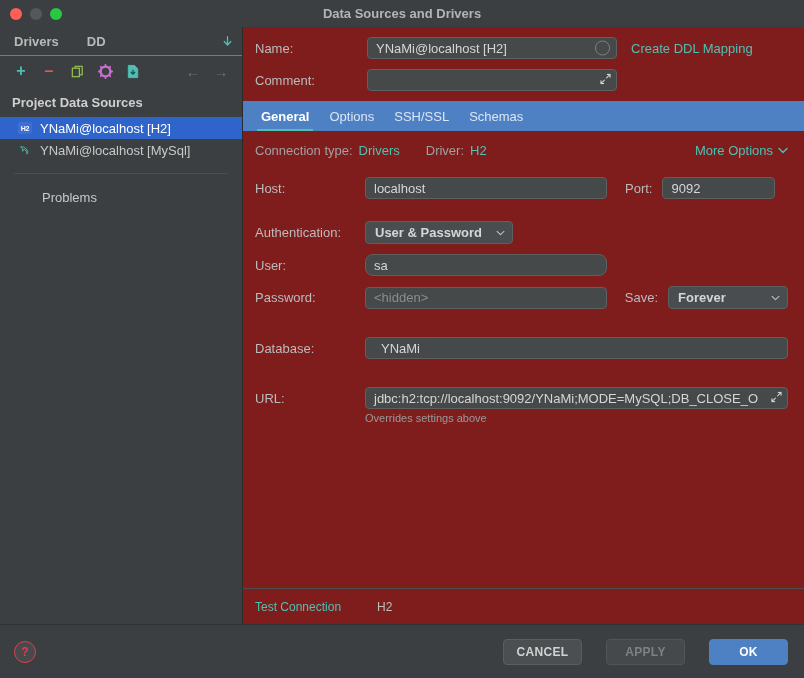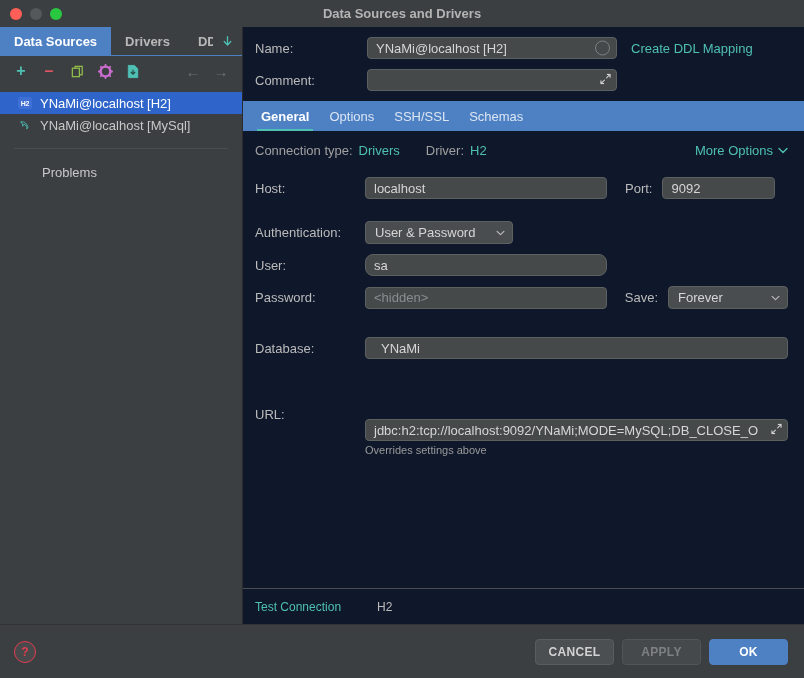--- a/index.html
+++ b/index.html
@@ -178,21 +178,21 @@
     align-items: center;
     font-size: 13px;
     color: #c8c8c8;
   }
 
   
   .right {
     flex: 1 1 auto;
     display: flex;
     flex-direction: column;
-    background: #0f172a;
+    background: #7f1d1d;
     min-width: 0;
   }
   .top-form {
     padding: 10px 14px 8px 12px;
     flex: 0 0 auto;
   }
   .form-row {
     display: flex;
     align-items: center;
     margin-bottom: 10px;
@@ -317,39 +317,40 @@
     position: relative;
     white-space: nowrap;
     overflow: hidden;
   }
   .inp.placeholder { color: #8a8d8f; }
   .inp.host { width: 242px; }
   .inp.port { width: 113px; }
   .inp.user { width: 242px; border-radius: 8px; }
   .inp.pass { width: 242px; }
   .inp.db   { width: 425px; padding-left: 15px; }
-  .inp.url  { width: 425px; padding-right: 40px; margin-top: 32px; }
+  .inp.url  { width: 425px; padding-right: 40px; }
   .side-lbl {
     margin-left: 18px;
     margin-right: 10px;
     font-size: 13px;
     color: #bbbbbb;
   }
   .combo {
     background: #4a4d4f;
     border: 1px solid #5e6060;
     border-radius: 4px;
     height: 23px;
     box-sizing: border-box;
     display: flex;
     align-items: center;
     justify-content: space-between;
     padding: 0 7px 0 9px;
     font-size: 13px;
     color: #d6d6d6;
+    font-weight: bold;
   }
   .combo.auth { width: 148px; }
   .combo.save { width: 120px; }
   .chev { font-size: 9px; color: #bdbdbd; margin-left: 8px; }
   .hint {
     font-size: 11px;
     color: #9a9a9a;
     margin: 3px 0 0 110px;
   }
   .spacer-18 { height: 18px; }
@@ -387,21 +388,21 @@
     font-size: 12px;
     font-weight: bold;
     display: flex;
     align-items: center;
     justify-content: center;
     background: #47494b;
   }
   .btns {
     margin-left: auto;
     display: flex;
-    gap: 8px;
+    gap: 24px;
   }
   .btn {
     min-width: 79px;
     height: 26px;
     border-radius: 4px;
     display: flex;
     align-items: center;
     justify-content: center;
     font-size: 12px;
     font-weight: bold;
@@ -424,23 +425,20 @@
       <div class="dot max"></div>
     </div>
     <div class="window-title">Data Sources and Drivers</div>
   </div>
 
   <div class="content">
 
     <div class="left">
 
       <div class="left-tabs">
-        <div class="ltab active">
-          <span>Data Sources</span>
-        </div>
         <div class="ltab">
           <span>Drivers</span>
         </div>
         <div class="ltab clipped">
           <span>DD</span>
         </div>
         <div class="tabs-overflow">
           <svg width="13" height="13" viewBox="0 0 16 16">
             <path d="M8 2 L8 12 M4 8 L8 12.5 L12 8" stroke="#4ec0b4" stroke-width="1.6" fill="none" stroke-linecap="round" stroke-linejoin="round"></path>
           </svg>
@@ -477,20 +475,21 @@
             <path d="M2 1.5 h6.5 L12 5 v9.5 H2 Z" fill="#4ec0b4" stroke="#4ec0b4" stroke-width="1"></path>
             <path d="M7 6.5 v4 M5 8.8 L7 10.9 L9 8.8" stroke="#2a4d4a" stroke-width="1.3" fill="none" stroke-linecap="round" stroke-linejoin="round"></path>
           </svg>
         </span>
         <span class="tb-spacer"></span>
         <span class="tb-icon arrow">←</span>
         <span class="tb-icon arrow">→</span>
       </div>
 
       <div class="left-body">
+        <div class="group-header">Project Data Sources</div>
 
         <div class="ds-item selected">
           <span class="ico-h2">H2</span>
           <span>YNaMi@localhost [H2]</span>
         </div>
 
         <div class="ds-item">
           <span class="ico-mysql">
             <svg width="14" height="14" viewBox="0 0 16 16">
               <path d="M3 4.5 C6 3.5 9.5 5.5 11 9.5 C11.5 10.8 11 12 10 12.5 C10.6 10.5 9.2 8.2 7 7 C6.8 8 6 9 5 9.3 C5.8 8.2 5.6 6 3 4.5 Z" fill="none" stroke="#4ec0b4" stroke-width="1.1" stroke-linejoin="round"></path>

